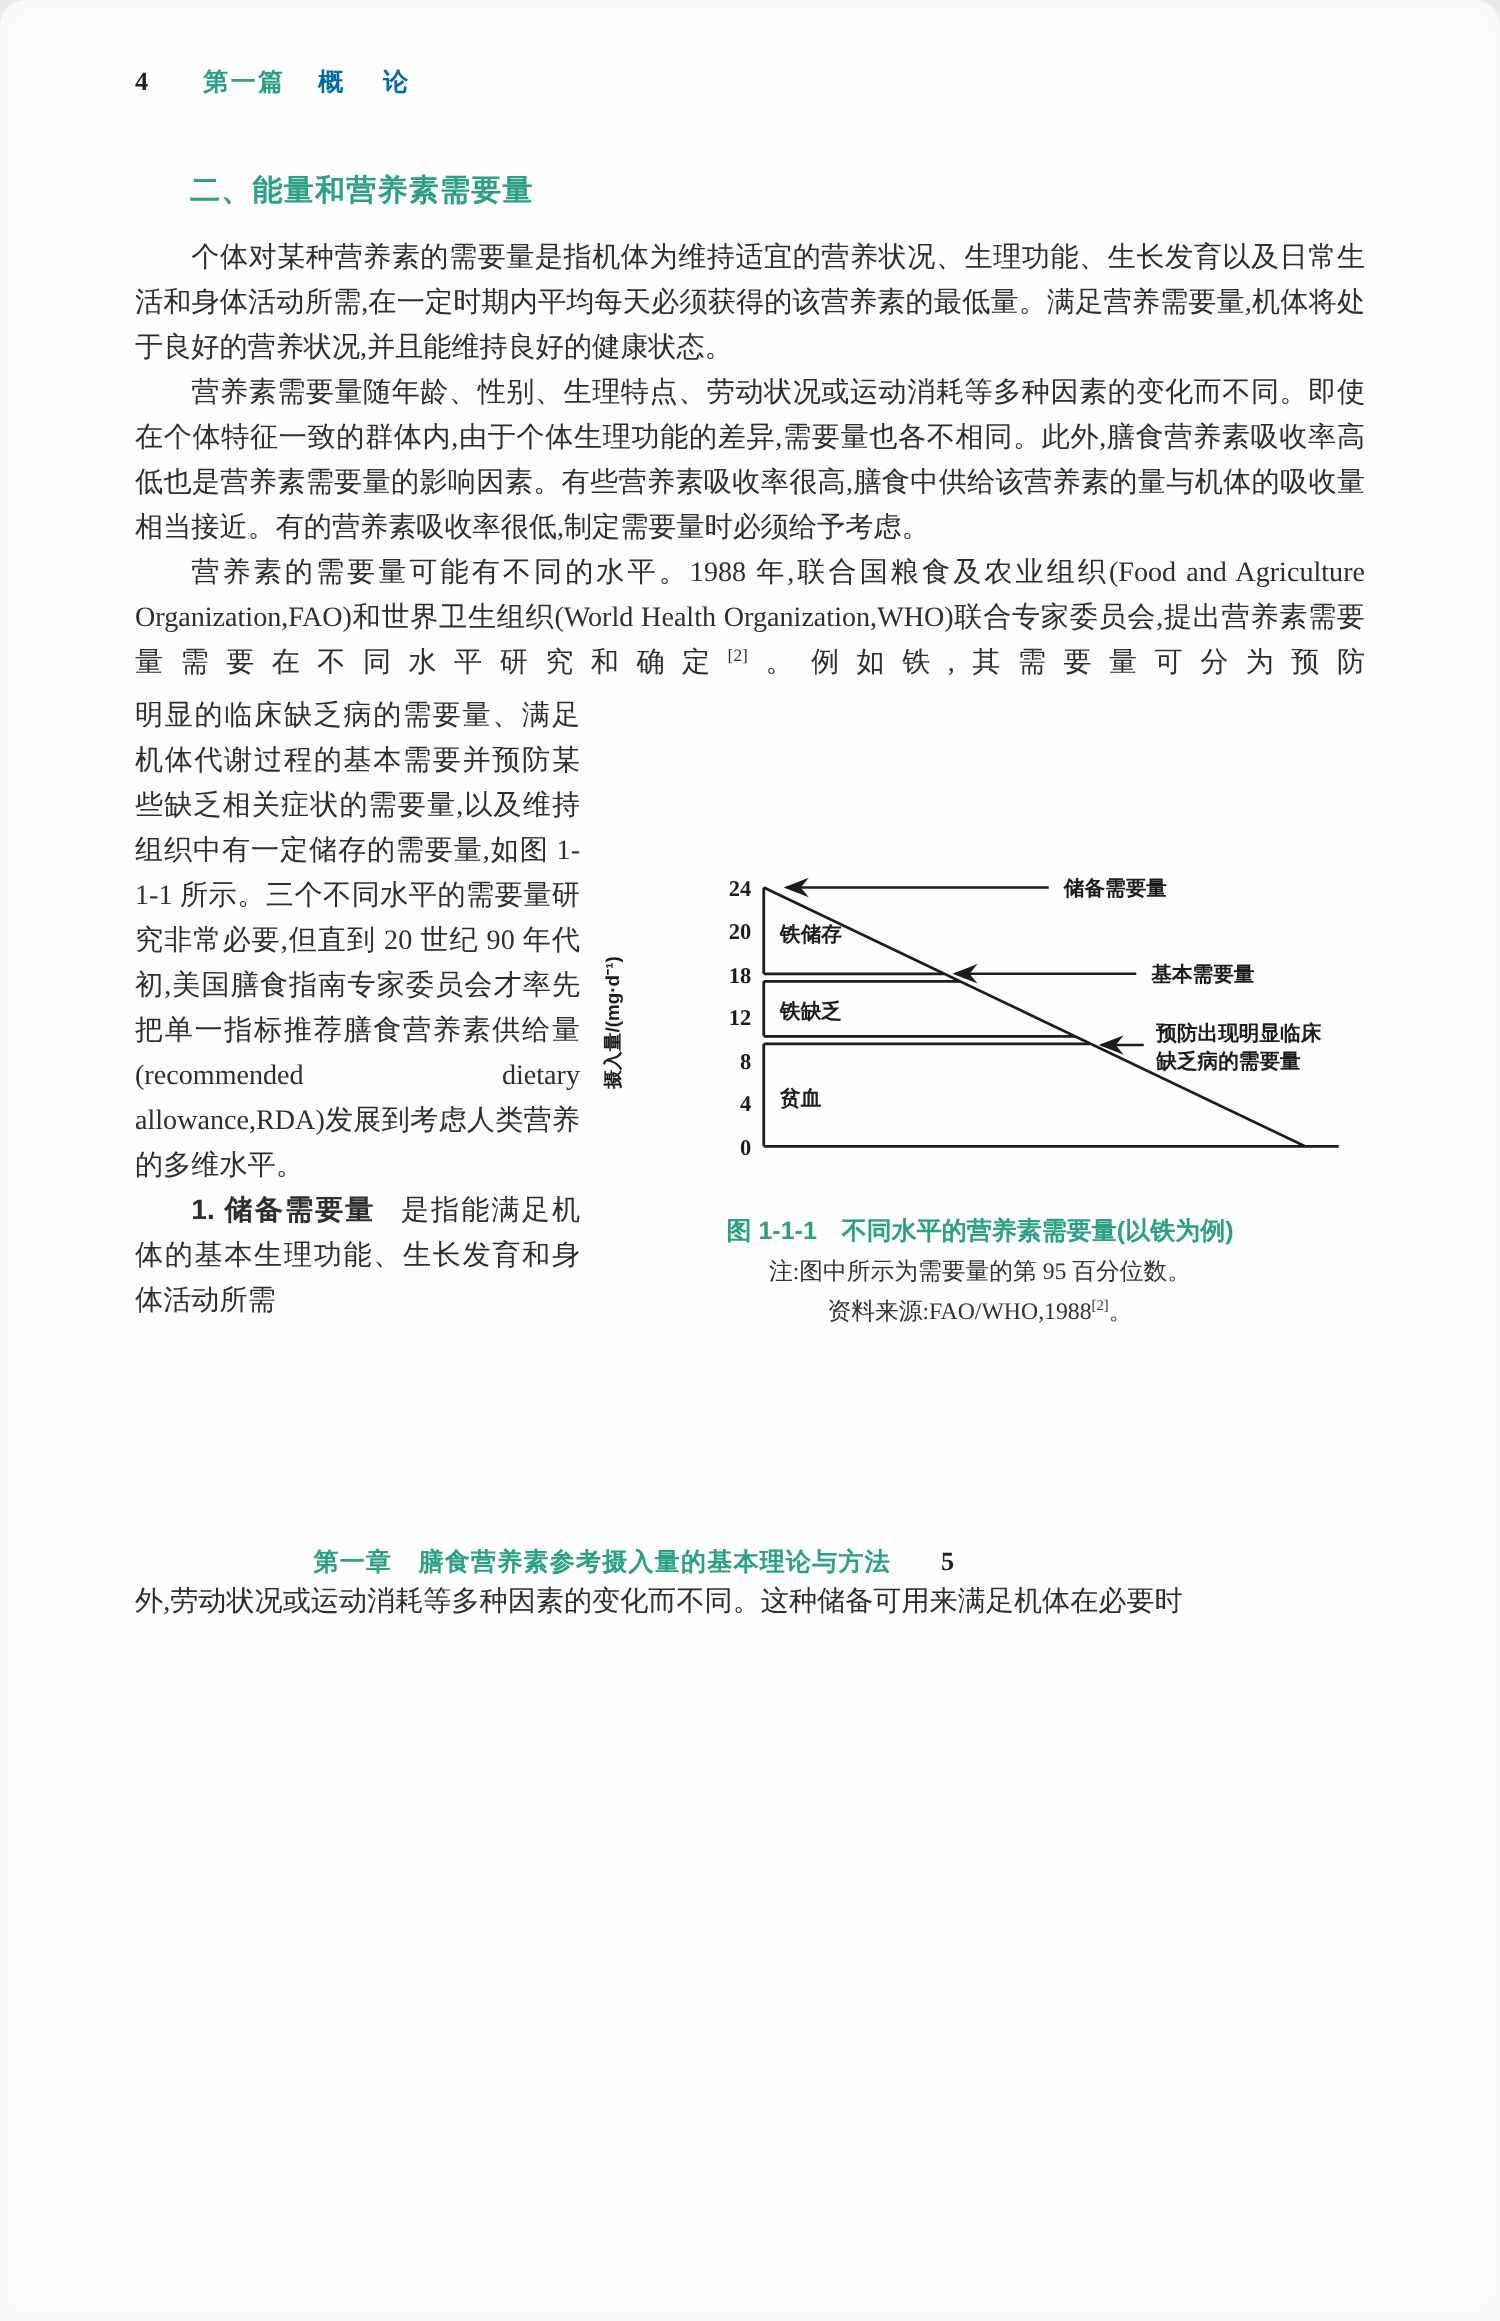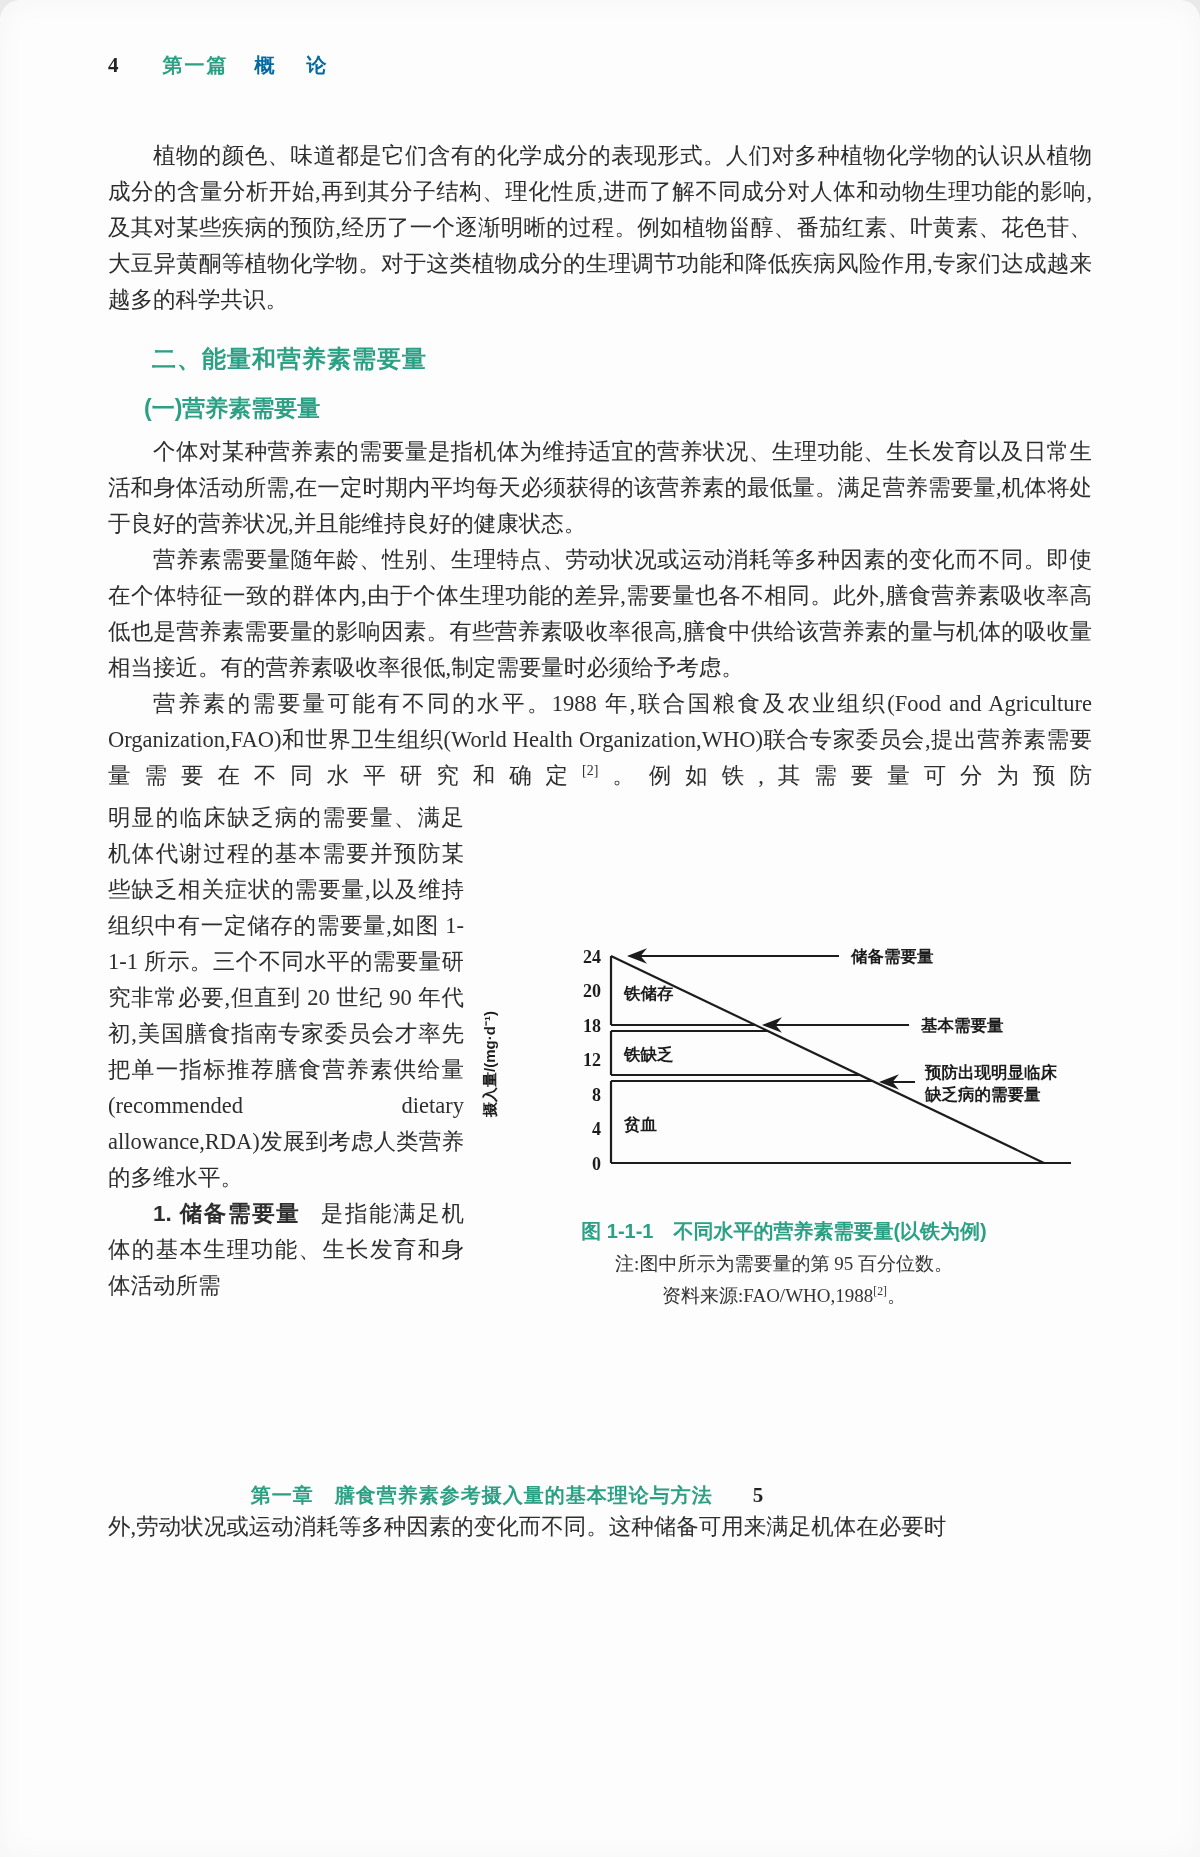--- a/index.html
+++ b/index.html
@@ -59,26 +59,24 @@
 
 <div class="page">
   <div class="content">
 
     <div class="page-header">
       <span class="page-num4">4</span>
       <span class="part-label">第一篇</span>
       <span class="part-title">概　论</span>
     </div>
 
-    <p class="body-text indent">植物的颜色、味道都是它们含有的化学成分的表现形式。人们对多种植物化学物的认识从植物成分的含量分析开始,再到其分子结构、理化性质,进而了解不同成分对人体和动物生理功能的影响,及其对某些疾病的预防,经历了一个逐渐明晰的过程。例如植物甾醇、番茄红素、叶黄素、花色苷、大豆异黄酮等植物化学物。对于这类植物成分的生理调节功能和降低疾病风险作用,专家们达成越来越多的科学共识。</p>
 
     <h2 class="sec">二、能量和营养素需要量</h2>
 
 
-    <h3 class="subsec">(一)营养素需要量</h3>
 
     <p class="body-text indent">个体对某种营养素的需要量是指机体为维持适宜的营养状况、生理功能、生长发育以及日常生活和身体活动所需,在一定时期内平均每天必须获得的该营养素的最低量。满足营养需要量,机体将处于良好的营养状况,并且能维持良好的健康状态。</p>
 
     <p class="body-text indent">营养素需要量随年龄、性别、生理特点、劳动状况或运动消耗等多种因素的变化而不同。即使在个体特征一致的群体内,由于个体生理功能的差异,需要量也各不相同。此外,膳食营养素吸收率高低也是营养素需要量的影响因素。有些营养素吸收率很高,膳食中供给该营养素的量与机体的吸收量相当接近。有的营养素吸收率很低,制定需要量时必须给予考虑。</p>
 
     <p class="body-text indent fill-last"><span>营养素的需要量可能有不同的水平。1988 年,联合国粮食及农业组织(Food and Agriculture Organization,FAO)和世界卫生组织(World Health Organization,WHO)联合专家委员会,提出营养素需要量需要在不同水平研究和确定</span><sup class="ref">[2]</sup><span>。例如铁,其需要量可分为预防</span></p>
 
     <div class="two-col">
       <div class="left-col">
         <p class="body-text">明显的临床缺乏病的需要量、满足机体代谢过程的基本需要并预防某些缺乏相关症状的需要量,以及维持组织中有一定储存的需要量,如图 1-1-1 所示。三个不同水平的需要量研究非常必要,但直到 20 世纪 90 年代初,美国膳食指南专家委员会才率先把单一指标推荐膳食营养素供给量(recommended dietary allowance,RDA)发展到考虑人类营养的多维水平。</p>

